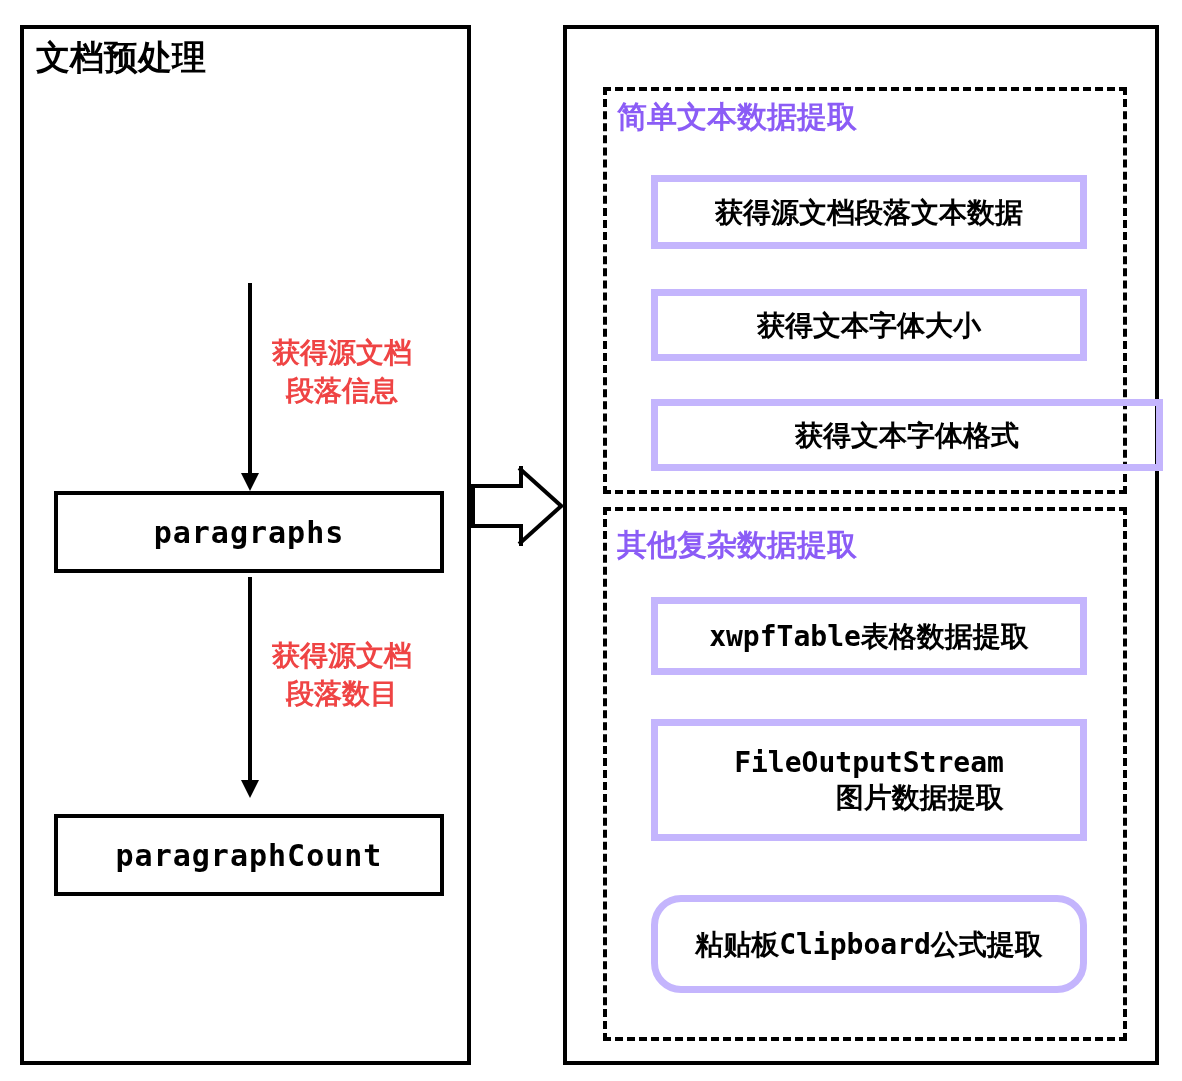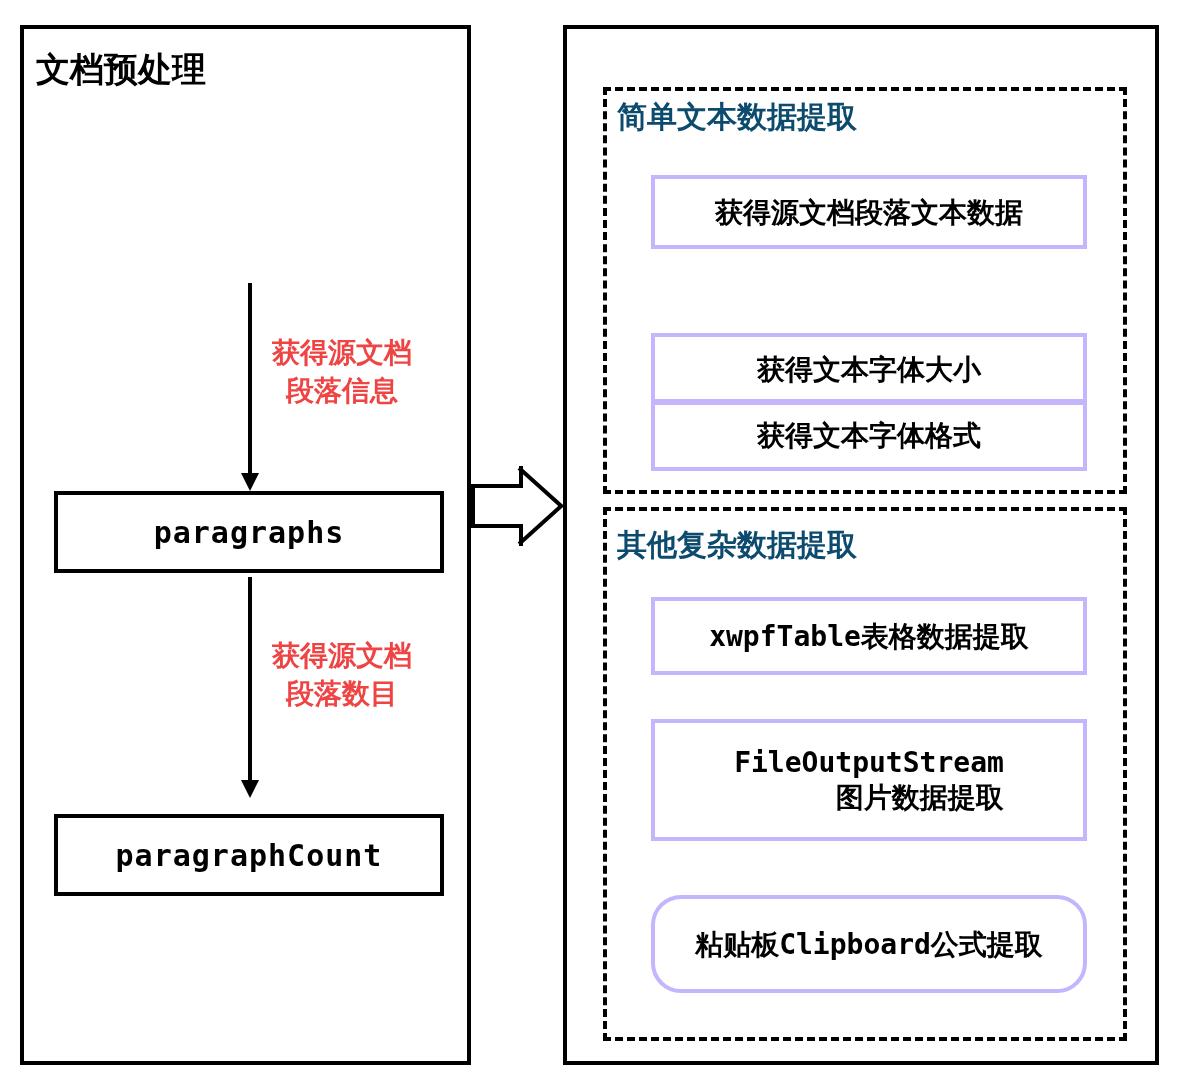--- a/index.html
+++ b/index.html
@@ -1,28 +1,28 @@
 <!DOCTYPE html>
 <html><head>
 <meta charset="utf-8">
 <style>
 * { box-sizing: border-box; margin: 0; padding: 0; }
 body { font-family: "SimSun", "Microsoft YaHei", monospace; background: #fff; }
 .page { width: 1182px; height: 1081px; position: relative; background: #fff; }
 
 
 .big-box { position: absolute; border: 4px solid #000; }
-.title-text { position: absolute; font-weight: bold; font-size: 34px; color: #000; margin-top: 12px; }
+.title-text { position: absolute; font-weight: bold; font-size: 34px; color: #000; }
 .step-box { position: absolute; border: 4px solid #000; display: flex; align-items: center; justify-content: center; font-size: 30px; font-weight: bold; font-family: monospace; letter-spacing: 1px; }
 .label-text { position: absolute; font-weight: bold; font-size: 28px; color: #ef4444; text-align: center; line-height: 1.35; }
 
 
 .dashed-box { position: absolute; border: 4px dashed #000; }
-.sub-title { position: absolute; font-weight: bold; font-size: 30px; color: #0c4a6e; }
-.inner-box { position: absolute; border: 4px solid #c4b5fd; display: flex; flex-direction: column; align-items: center; justify-content: center; font-weight: bold; font-size: 28px; text-align: center; padding: 4px 10px; line-height: 1.25; }
+.sub-title { position: absolute; font-weight: bold; font-size: 30px; color: #8b5cf6; }
+.inner-box { position: absolute; border: 7px solid #c4b5fd; display: flex; flex-direction: column; align-items: center; justify-content: center; font-weight: bold; font-size: 28px; text-align: center; padding: 4px 10px; line-height: 1.25; }
 
 
 .arrow-v { position: absolute; width: 0; border-left: 4px solid #000; }
 .arrow-head-down { position: absolute; width: 0; height: 0; border-left: 9px solid transparent; border-right: 9px solid transparent; border-top: 18px solid #000; transform: translateX(-7px); }
 
 
 .big-arrow { position: absolute; }
 .big-arrow .shaft { position: absolute; border-top: 4px solid #000; border-bottom: 4px solid #000; border-left: 4px solid #000; background: #fff; }
 .big-arrow .head-top { position: absolute; background: #000; height: 4px; transform-origin: left center; }
 .big-arrow .head-bot { position: absolute; background: #000; height: 4px; transform-origin: left center; }
@@ -70,24 +70,24 @@
   </div>
 
   <div class="big-box" style="left:563px; top:25px; width:596px; height:1040px;">
 
     <div class="dashed-box" style="left:36px; top:58px; width:524px; height:407px;">
       <span class="sub-title" style="left:10px; top:6px;">简单文本数据提取</span>
 
       <div class="inner-box" style="left:44px; top:84px; width:436px; height:74px;">
         <span>获得源文档段落文本数据</span>
       </div>
-      <div class="inner-box" style="left:44px; top:198px; width:436px; height:72px;margin-top:44px;">
+      <div class="inner-box" style="left:44px; top:198px; width:436px; height:72px;">
         <span>获得文本字体大小</span>
       </div>
-      <div class="inner-box" style="left:44px; top:308px; width:436px; height:72px;">
+      <div class="inner-box" style="left:44px; top:308px; width:512px; height:72px;">
         <span>获得文本字体格式</span>
       </div>
     </div>
 
     <div class="dashed-box" style="left:36px; top:478px; width:524px; height:534px;">
       <span class="sub-title" style="left:10px; top:14px;">其他复杂数据提取</span>
 
       <div class="inner-box" style="left:44px; top:86px; width:436px; height:78px;">
         <span>xwpfTable表格数据提取</span>
       </div>

